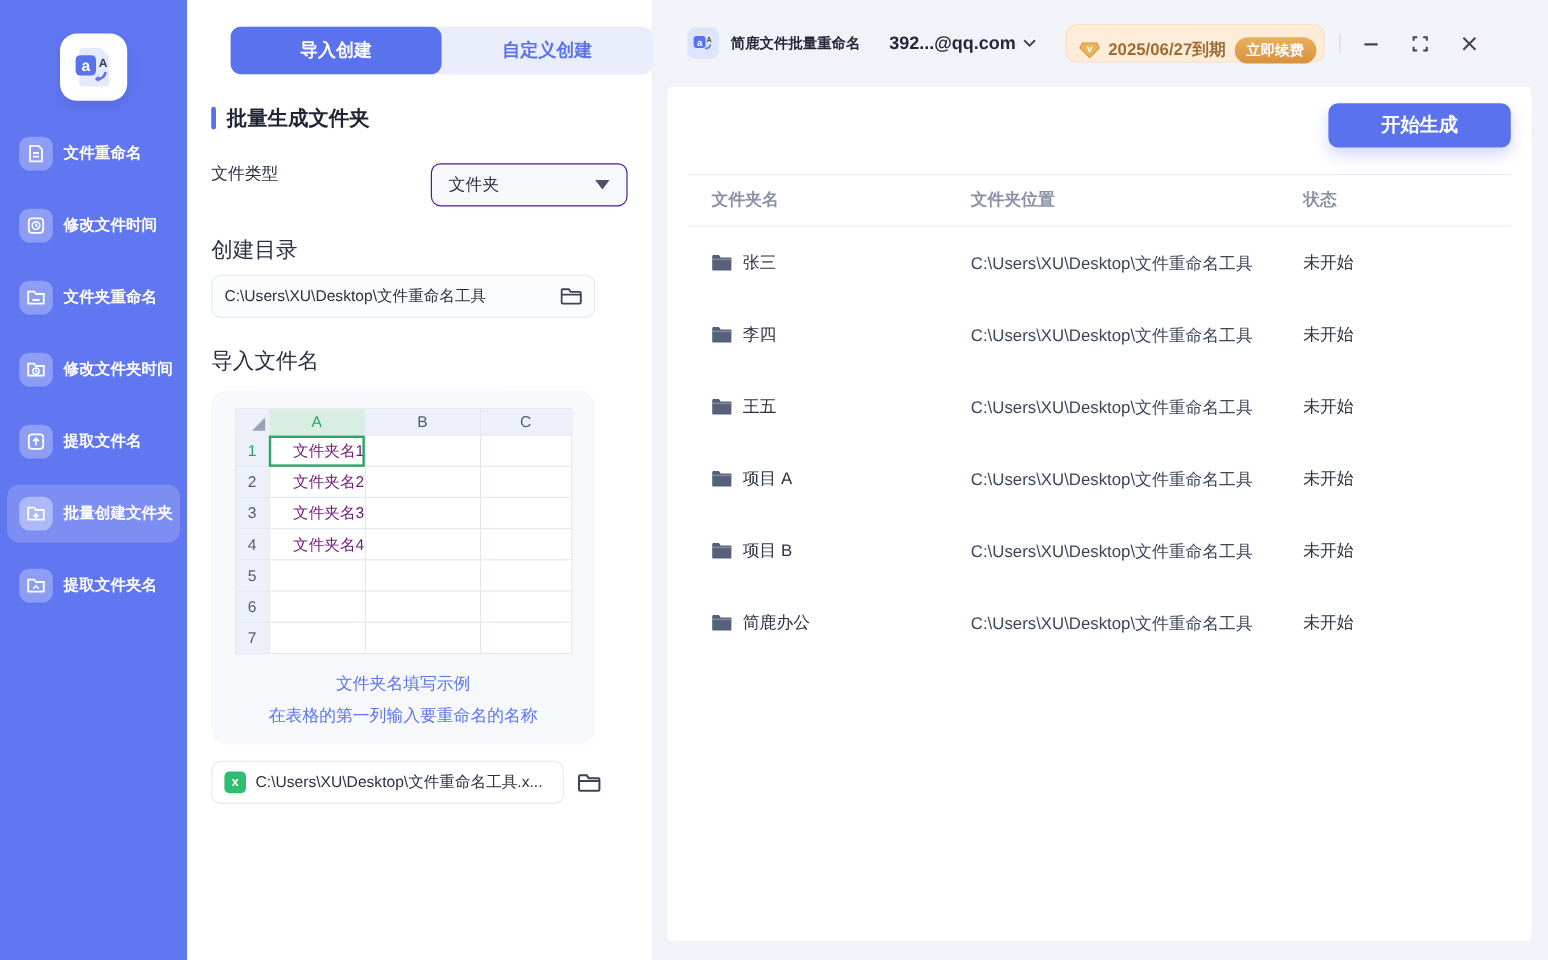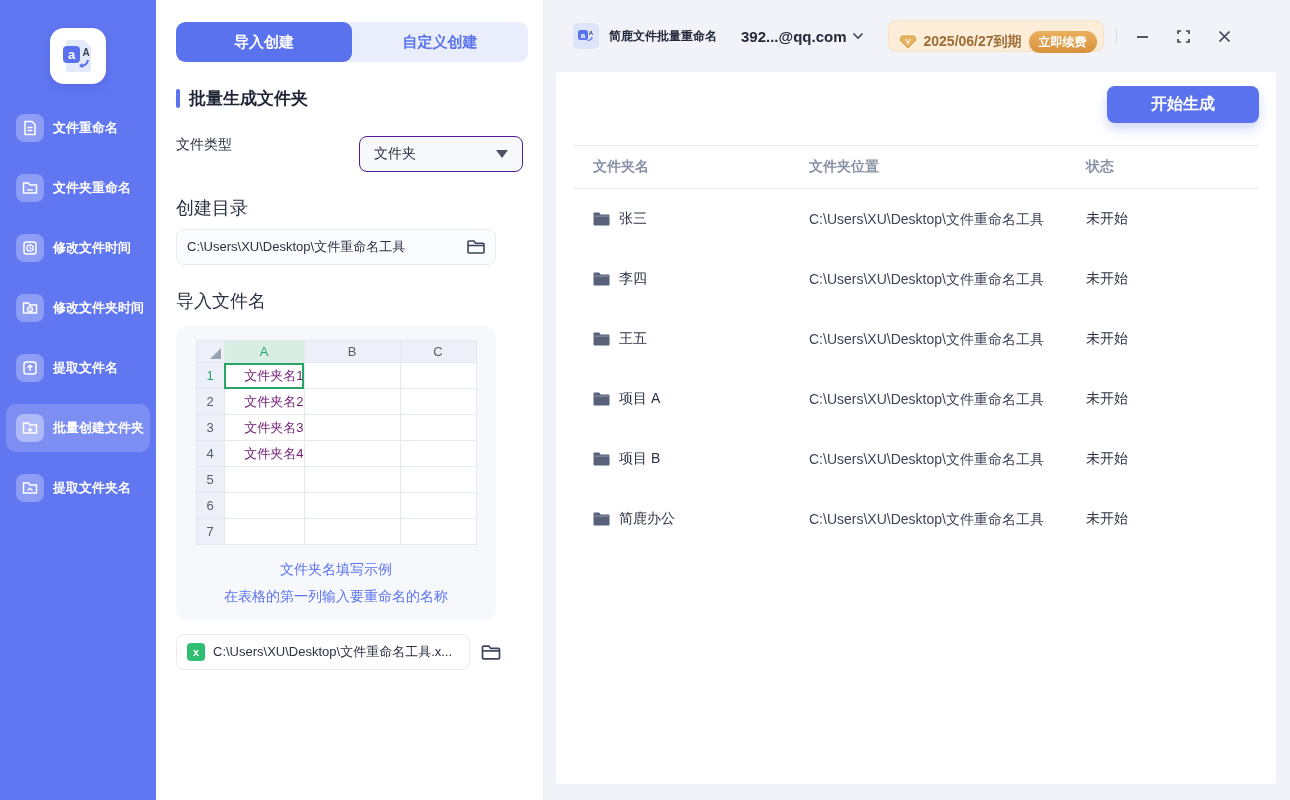--- a/index.html
+++ b/index.html
@@ -35,21 +35,21 @@
   .side-item.active .side-icon { background:rgba(255,255,255,.38); }
   .side-label { color:#ffffff; font-size:13px; font-weight:bold; white-space:nowrap; }
 
   
   .panel {
     position:absolute; left:156px; top:0; width:388px; height:800px;
     background:#ffffff; border-right:1px solid #eceef5; padding:22px 20px 0 20px;
   }
   .tabbar {
     display:flex; background:#e9edfc; border-radius:9px; overflow:hidden;
-    height:40px; width:352px;
+    height:40px; width:352px;margin-left:16px;
   }
   .tab {
     flex:1; display:flex; align-items:center; justify-content:center;
     font-size:15px; font-weight:bold; color:#5b72ee; cursor:pointer;
   }
   .tab.active { background:#5b72ee; color:#ffffff; border-radius:9px; }
   .section-title {
     display:flex; align-items:center; gap:9px; margin-top:25px;
   }
   .title-bar { width:4px; height:19px; background:#5b72ee; border-radius:2px; }
@@ -184,35 +184,35 @@
             <path d="M3 1.5 h7 l3 3 V14.5 H3 z" fill="none" stroke="#fff" stroke-width="1.5"></path>
             <line x1="5.5" y1="7.5" x2="10.5" y2="7.5" stroke="#fff" stroke-width="1.5"></line>
             <line x1="5.5" y1="10.5" x2="10.5" y2="10.5" stroke="#fff" stroke-width="1.5"></line>
           </svg>
         </span>
         <span class="side-label">文件重命名</span>
       </div>
       <div class="side-item">
         <span class="side-icon">
           <svg width="16" height="16" viewBox="0 0 16 16">
-            <path d="M1.5 3 h5 l1.4 2 H14.5 v8 H1.5 z" fill="none" stroke="#fff" stroke-width="1.5"></path>
-            <line x1="5" y1="10" x2="11" y2="10" stroke="#fff" stroke-width="1.5"></line>
-          </svg>
-        </span>
-        <span class="side-label">文件夹重命名</span>
-      </div>
-      <div class="side-item">
-        <span class="side-icon">
-          <svg width="16" height="16" viewBox="0 0 16 16">
             <rect x="2" y="2" width="12" height="12" rx="2.5" fill="none" stroke="#fff" stroke-width="1.5"></rect>
             <circle cx="8" cy="8" r="3.2" fill="none" stroke="#fff" stroke-width="1.3"></circle>
             <path d="M8 6.3 V8 l1.4 1" stroke="#fff" stroke-width="1.2" fill="none"></path>
           </svg>
         </span>
         <span class="side-label">修改文件时间</span>
+      </div>
+      <div class="side-item">
+        <span class="side-icon">
+          <svg width="16" height="16" viewBox="0 0 16 16">
+            <path d="M1.5 3 h5 l1.4 2 H14.5 v8 H1.5 z" fill="none" stroke="#fff" stroke-width="1.5"></path>
+            <line x1="5" y1="10" x2="11" y2="10" stroke="#fff" stroke-width="1.5"></line>
+          </svg>
+        </span>
+        <span class="side-label">文件夹重命名</span>
       </div>
       <div class="side-item">
         <span class="side-icon">
           <svg width="16" height="16" viewBox="0 0 16 16">
             <path d="M1.5 3 h5 l1.4 2 H14.5 v8 H1.5 z" fill="none" stroke="#fff" stroke-width="1.5"></path>
             <circle cx="8" cy="9.3" r="2.6" fill="none" stroke="#fff" stroke-width="1.2"></circle>
             <path d="M8 8 v1.4 l1.1 .8" stroke="#fff" stroke-width="1.1" fill="none"></path>
           </svg>
         </span>
         <span class="side-label">修改文件夹时间</span>

